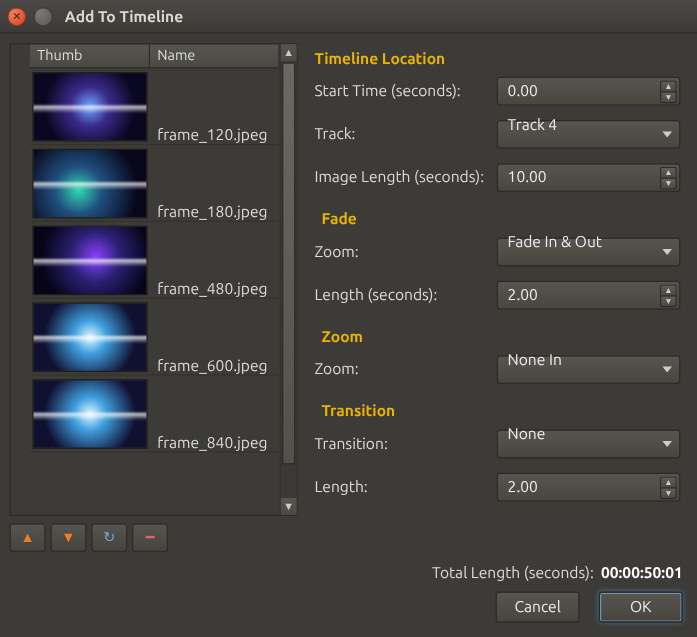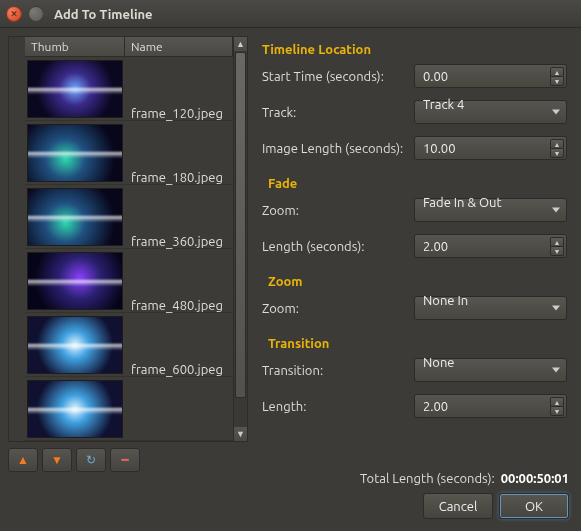--- a/index.html
+++ b/index.html
@@ -171,21 +171,21 @@
     position:absolute;
     left:0; right:0; bottom:0;
     padding: 8px 12px 12px 12px;
   }
   .total-line{
     text-align:right;
     color:#ddd;
     margin-bottom:8px;
   }
   .total-line .val{ font-weight:bold; color:#fff;}
-  .dlg-btns{ display:flex; justify-content:flex-end; gap:6px;}
+  .dlg-btns{ display:flex; justify-content:flex-end; gap:16px;}
   .dbtn{
     min-width:70px; height:26px;
     background: linear-gradient(#57564f,#45443e);
     border:1px solid #2c2b28;
     border-radius:3px;
     display:flex;align-items:center;justify-content:center;
     color:#eee;
   }
   .dbtn.ok{
     box-shadow: 0 0 0 1px #6a94b8 inset, 0 0 4px rgba(80,140,200,0.6);
@@ -211,33 +211,30 @@
         <div class="rows">
           <div class="row">
             <div class="thumb"></div>
             <div class="fname">frame_120.jpeg</div>
           </div>
           <div class="row">
             <div class="thumb v2"></div>
             <div class="fname">frame_180.jpeg</div>
           </div>
           <div class="row">
-            <div class="thumb v2"></div>
-            <div class="fname">frame_360.jpeg</div>
-          </div>
-          <div class="row">
             <div class="thumb v3"></div>
             <div class="fname">frame_480.jpeg</div>
           </div>
           <div class="row">
             <div class="thumb v4"></div>
             <div class="fname">frame_600.jpeg</div>
           </div>
           <div class="row">
             <div class="thumb v4"></div>
+            <div class="fname">frame_840.jpeg</div>
           </div>
         </div>
       </div>
       <div class="vscroll">
         <div class="arrow">▲</div>
         <div class="track">
             <div class="thumb-bar"></div>
           </div>
         <div class="arrow">▼</div>
       </div>

